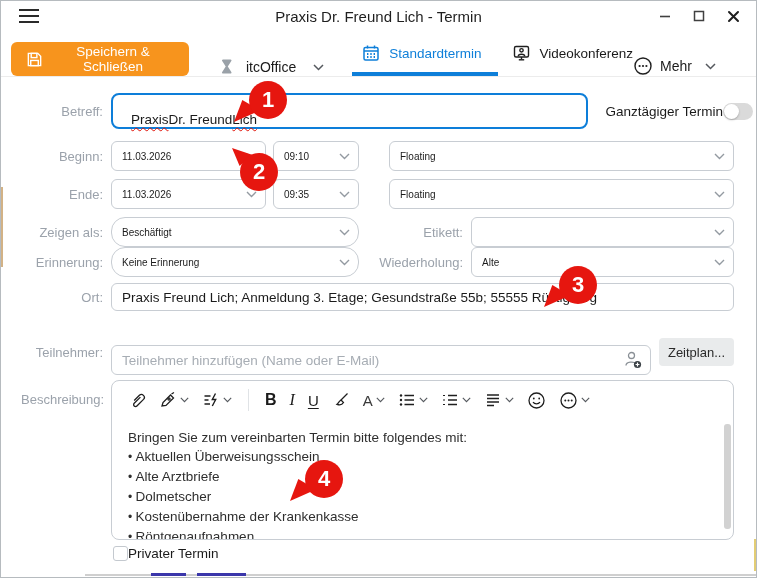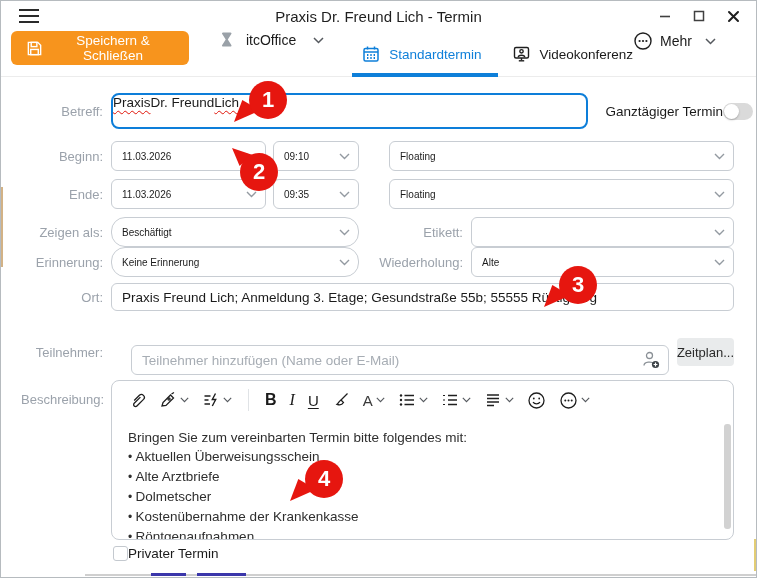--- a/index.html
+++ b/index.html
@@ -12,21 +12,21 @@
   }
 
   
   .titlebar { position:relative; height:30px; display:flex; align-items:center; }
   .hamburger { position:absolute; left:18px; top:8px; width:20px; height:15px; cursor:pointer; }
   .title { flex:1; text-align:center; font-size:15px; color:#1f1f1f; }
   .win-controls { position:absolute; right:6px; top:0; height:30px; display:flex; align-items:center; }
   .win-btn { width:34px; height:28px; display:flex; align-items:center; justify-content:center; }
 
   
-  .toolbar { position:relative; height:46px; display:flex; align-items:flex-start;
+  .toolbar { position:relative; height:46px; display:flex; align-items:flex-end;
              padding:0 10px; border-bottom:1px solid #ececec; }
   .save-btn { display:flex; align-items:center; gap:9px; height:34px; padding:0 15px;
               background:#f7941d; border:none; border-radius:6px; color:#fff;
               font-size:13.5px; font-family:inherit; cursor:pointer; }
   .account { display:flex; align-items:center; gap:11px; margin-left:28px; cursor:pointer; }
   .account-label { font-size:14px; }
   .tab { position:relative; height:46px; display:flex; align-items:center; gap:9px;
          margin-left:38px; font-size:13.5px; cursor:pointer; }
   .tab.active { color:#0e7fd9; }
   .tab.active::after { content:""; position:absolute; left:-10px; right:-16px; bottom:0;
@@ -41,21 +41,21 @@
   .flabel { width:82px; min-width:82px; text-align:right; margin-right:8px;
             font-size:13px; color:#9ba2ab; }
   .field { height:30px; border:1px solid #c8cdd3; border-radius:6px; background:#fff;
            display:flex; align-items:center; padding:0 8px 0 10px;
            font-size:10px; color:#1b1b1b; }
   .dropdown { justify-content:space-between; cursor:pointer; }
   .chev { flex:none; margin-left:6px; }
 
   .row-betreff { width:732px; height:36px; margin-bottom:12px; }
   .betreff-input { width:480px; height:36px; border:2px solid #0d7ed9; border-radius:8px;
-                   display:flex; align-items:flex-start; padding-left:0; font-size:13.5px;
+                   display:flex; align-items:flex-end; padding-left:18px; font-size:13.5px;
                    background:#fff; cursor:text; }
   .squiggle { text-decoration:underline; text-decoration-style:wavy;
               text-decoration-color:#e0150a; text-decoration-thickness:1px;
               text-underline-offset:3px; }
   .allday-label { margin-left:17px; font-size:13.5px; white-space:nowrap; }
   .toggle { margin-left:auto; width:30px; height:17px; background:#dadada; border-radius:9px;
             position:relative; cursor:pointer; flex:none; }
   .toggle .knob { position:absolute; left:1px; top:1px; width:15px; height:15px;
                   background:#fff; border-radius:50%; box-shadow:0 1px 2px rgba(0,0,0,.25); }
 
@@ -69,21 +69,21 @@
   .plabel   { width:104px; min-width:104px; text-align:right; margin-right:8px;
               font-size:13px; color:#9ba2ab; }
   .dd-right { flex:1; }
   .row-erinnerung { margin-bottom:6px; }
 
   .row-ort { margin-bottom:27px; }
   .ort-input { flex:1; height:28px; border:1px solid #c8cdd3; border-radius:6px;
                padding:0 10px; font-size:13.5px; font-family:inherit; color:#1b1b1b; }
 
   .row-teilnehmer { margin-bottom:14px; }
-  .tn-wrap { position:relative; width:540px; height:14px;margin-left:20px; }
+  .tn-wrap { position:relative; width:540px; height:14px; }
   .tn-input { width:100%; height:30px; border:1px solid #c8cdd3; border-radius:6px;
               padding:0 34px 0 10px; font-size:13.5px; font-family:inherit; }
   .tn-input::placeholder { color:#a7adb4; }
   .tn-icon { position:absolute; right:8px; top:5px; }
   .zeitplan-btn { flex:1; height:28px; margin-left:8px; background:#e9ebec; border:none;
                   border-radius:4px; font-size:13px; font-family:inherit; color:#2a2a2a;
                   cursor:pointer; }
 
   .row-beschreibung { align-items:flex-start; margin-bottom:6px; }
   .row-beschreibung .flabel { margin-top:12px; }

